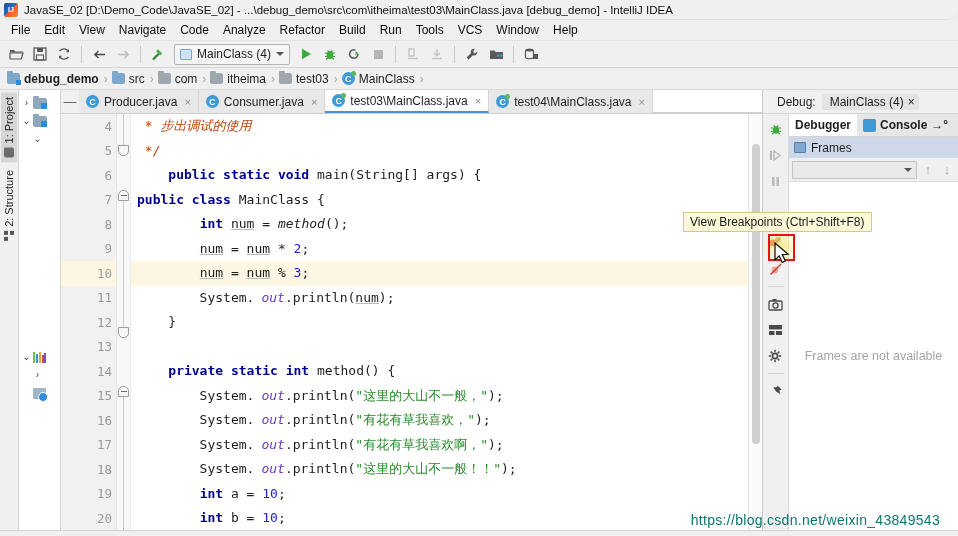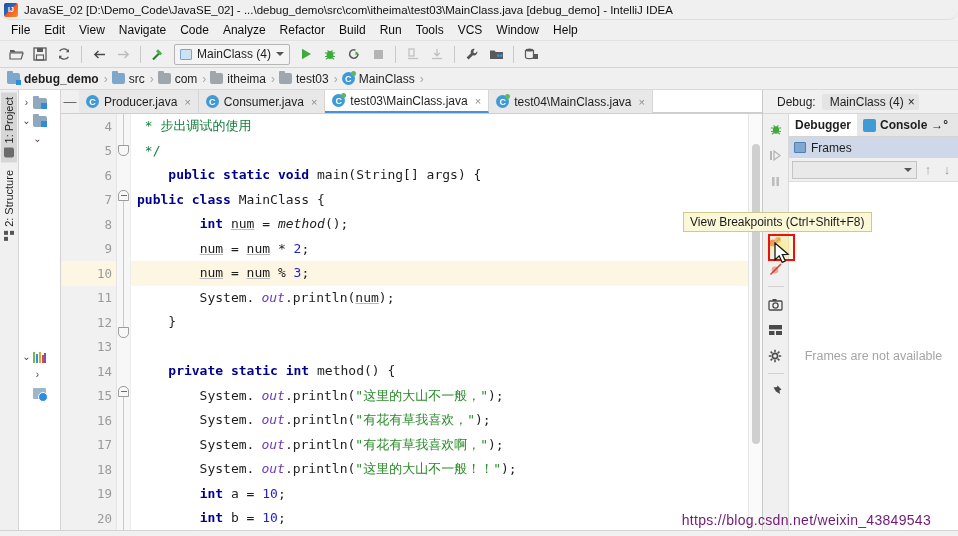--- a/index.html
+++ b/index.html
@@ -242,21 +242,21 @@
     font-size: 13px;
   }
   .cline {
     height: 24.5px; line-height: 24.5px; white-space: pre;
     padding-left: 6px;
   }
   .cline.hl { background: #fcf6e3; }
   .kw { color: #00008f; font-weight: bold; }
   .num { color: #2222d0; }
   .str { color: #2a8a2a; }
-  .cmt { color: #15803d; }
+  .cmt { color: #c2410c; font-style: italic; }
   .fld { color: #6a3bbd; font-style: italic; margin-left: 7px; }
   .mth { color: #1e1e1e; font-style: italic; }
   .udl { text-decoration: underline; text-decoration-color: #b9b9b9; text-align: right; }
 
   
   .editor-scroll {
     width: 14px; flex: 0 0 14px; background: #fafafa;
     border-left: 1px solid #e6e6e6; position: relative;
   }
   .scroll-thumb {
@@ -347,22 +347,22 @@
     background: radial-gradient(circle, rgba(255,236,130,0.85) 0%, rgba(255,236,130,0) 70%);
     z-index: 55; pointer-events: none;
   }
   .redbox {
     position: absolute; left: 768px; top: 234px; width: 27px; height: 27px;
     border: 2px solid #e81010; z-index: 58;
   }
   .cursor-arrow { position: absolute; left: 774px; top: 242px; z-index: 70; }
 
   .watermark {
-    position: absolute; right: 27px; bottom: 8px;
-    color: #701a75; font-size: 14px; letter-spacing: 0.3px;
+    position: absolute; right: 18px; bottom: 8px;
+    color: #0f766e; font-size: 14px; letter-spacing: 0.3px;
     z-index: 40; pointer-events: none; user-select: none; margin-left: 43px;
   }
 </style>
 </head>
 <body>
 
 <div class="app">
 
   <div class="titlebar">
     <div class="ij-logo"></div>

